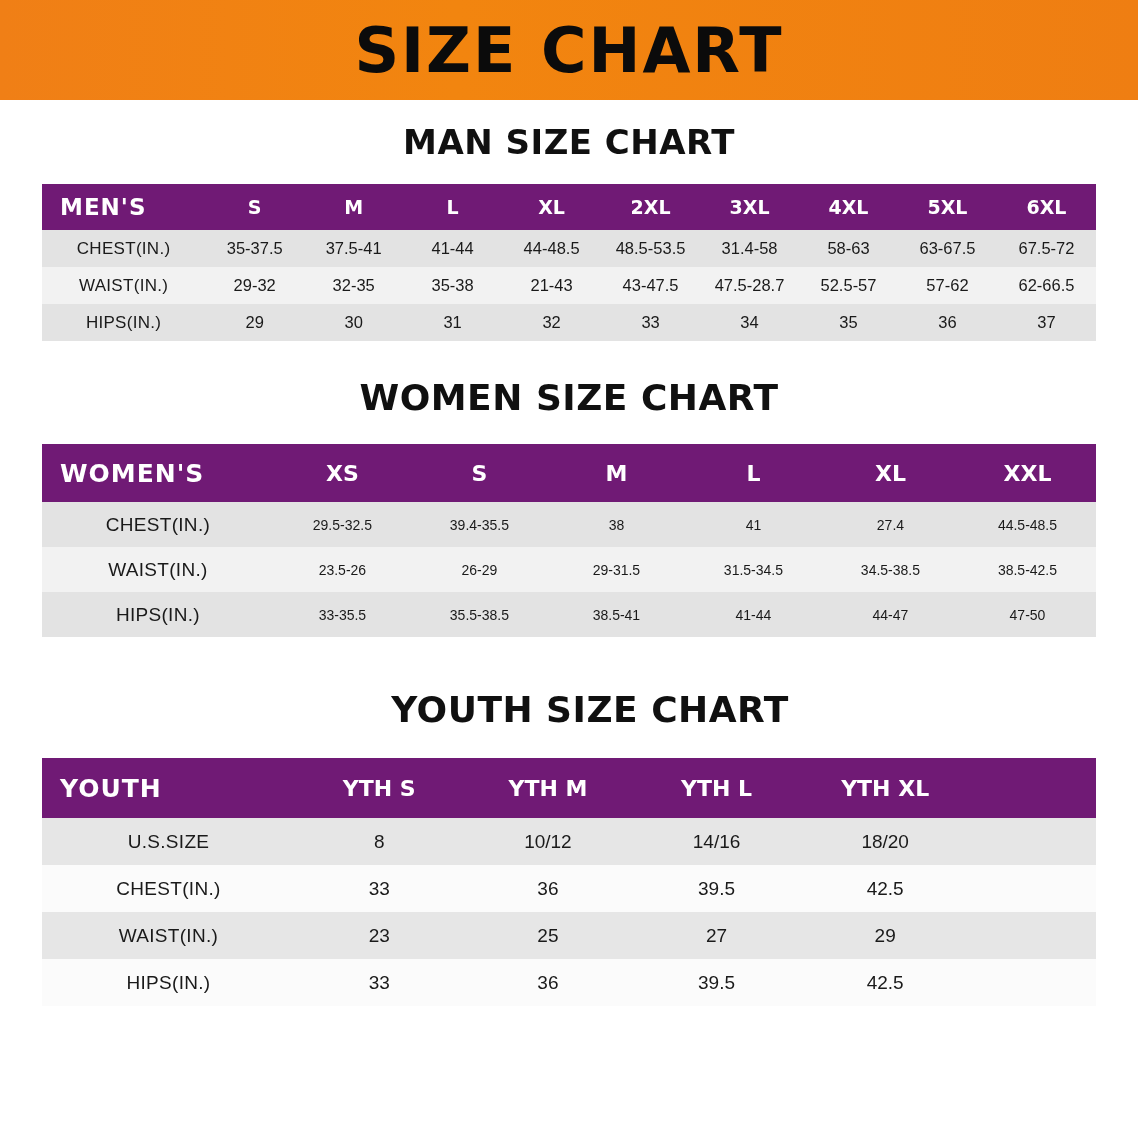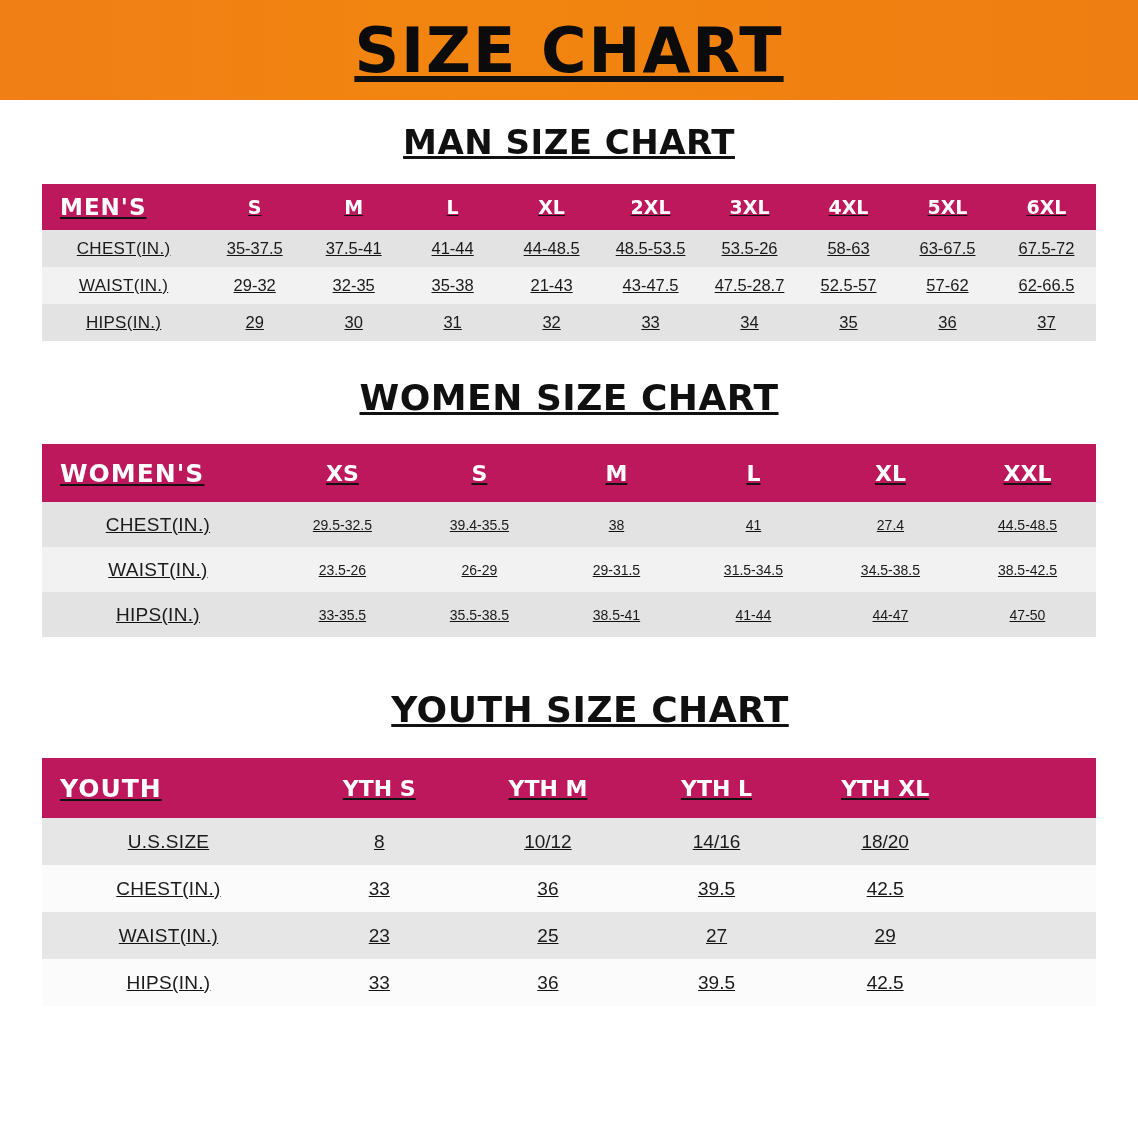--- a/index.html
+++ b/index.html
@@ -12,21 +12,20 @@
     height: 1132px;
     font-family: "Liberation Sans", sans-serif;
     color: #111;
     overflow: hidden;
   }
   .page {
     position: relative;
     width: 1138px;
     height: 944px;
     background: #fff;
-    text-decoration: underline;
   }
 
   
   .banner {
     height: 100px;
     background: linear-gradient(90deg, #f07f16 0%, #f2850f 40%, #ef7e12 100%);
     display: flex;
     align-items: center;
     justify-content: center;
   }
@@ -56,21 +55,21 @@
   
   .tbl-wrap {
     padding: 0 42px;
   }
   table.size {
     width: 100%;
     border-collapse: collapse;
     table-layout: fixed;
   }
   table.size thead th {
-    background: #be185d;
+    background: #701a75;
     color: #ffffff;
     font-family: "DejaVu Sans", sans-serif;
     font-weight: bold;
     text-align: center;
   }
   table.size thead th.lead {
     text-align: left;
     padding-left: 18px;
     letter-spacing: 1px;
   }
@@ -158,21 +157,21 @@
         </tr>
       </thead>
       <tbody>
         <tr class="row-a">
           <td class="lead">CHEST(IN.)</td>
           <td>35-37.5</td>
           <td>37.5-41</td>
           <td>41-44</td>
           <td>44-48.5</td>
           <td>48.5-53.5</td>
-          <td>53.5-26</td>
+          <td>31.4-58</td>
           <td>58-63</td>
           <td>63-67.5</td>
           <td>67.5-72</td>
         </tr>
         <tr class="row-b">
           <td class="lead">WAIST(IN.)</td>
           <td>29-32</td>
           <td>32-35</td>
           <td>35-38</td>
           <td>21-43</td>

